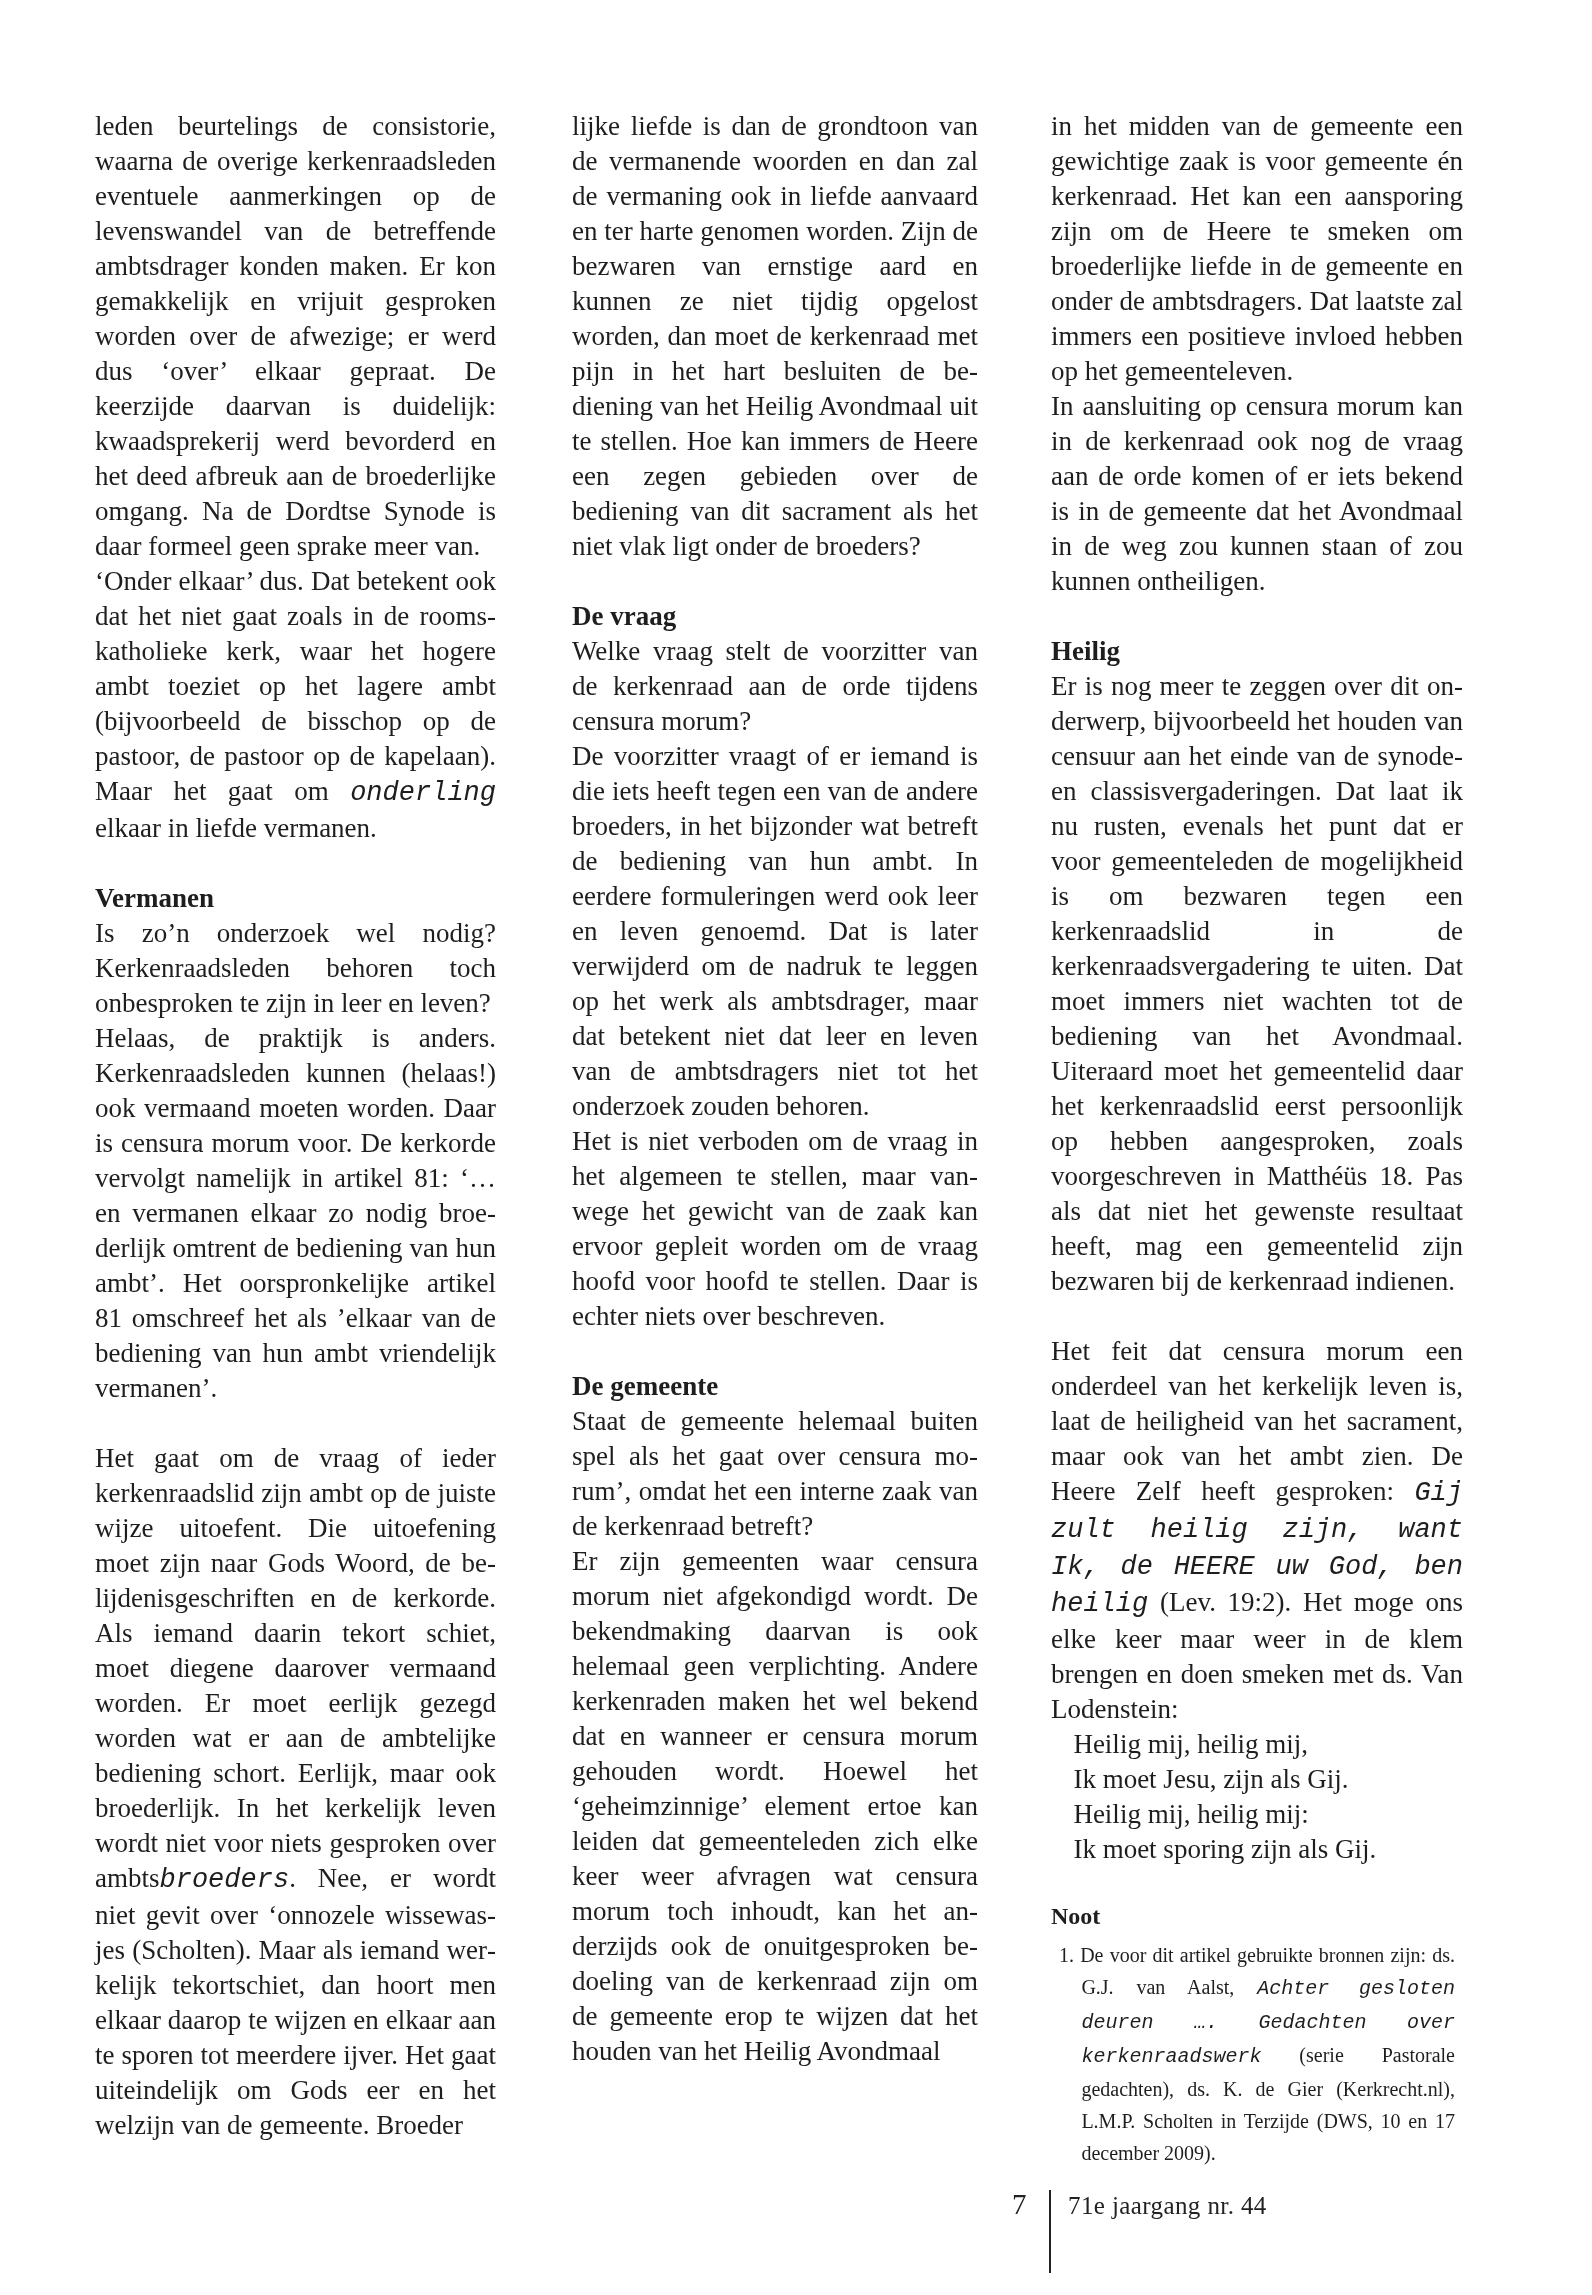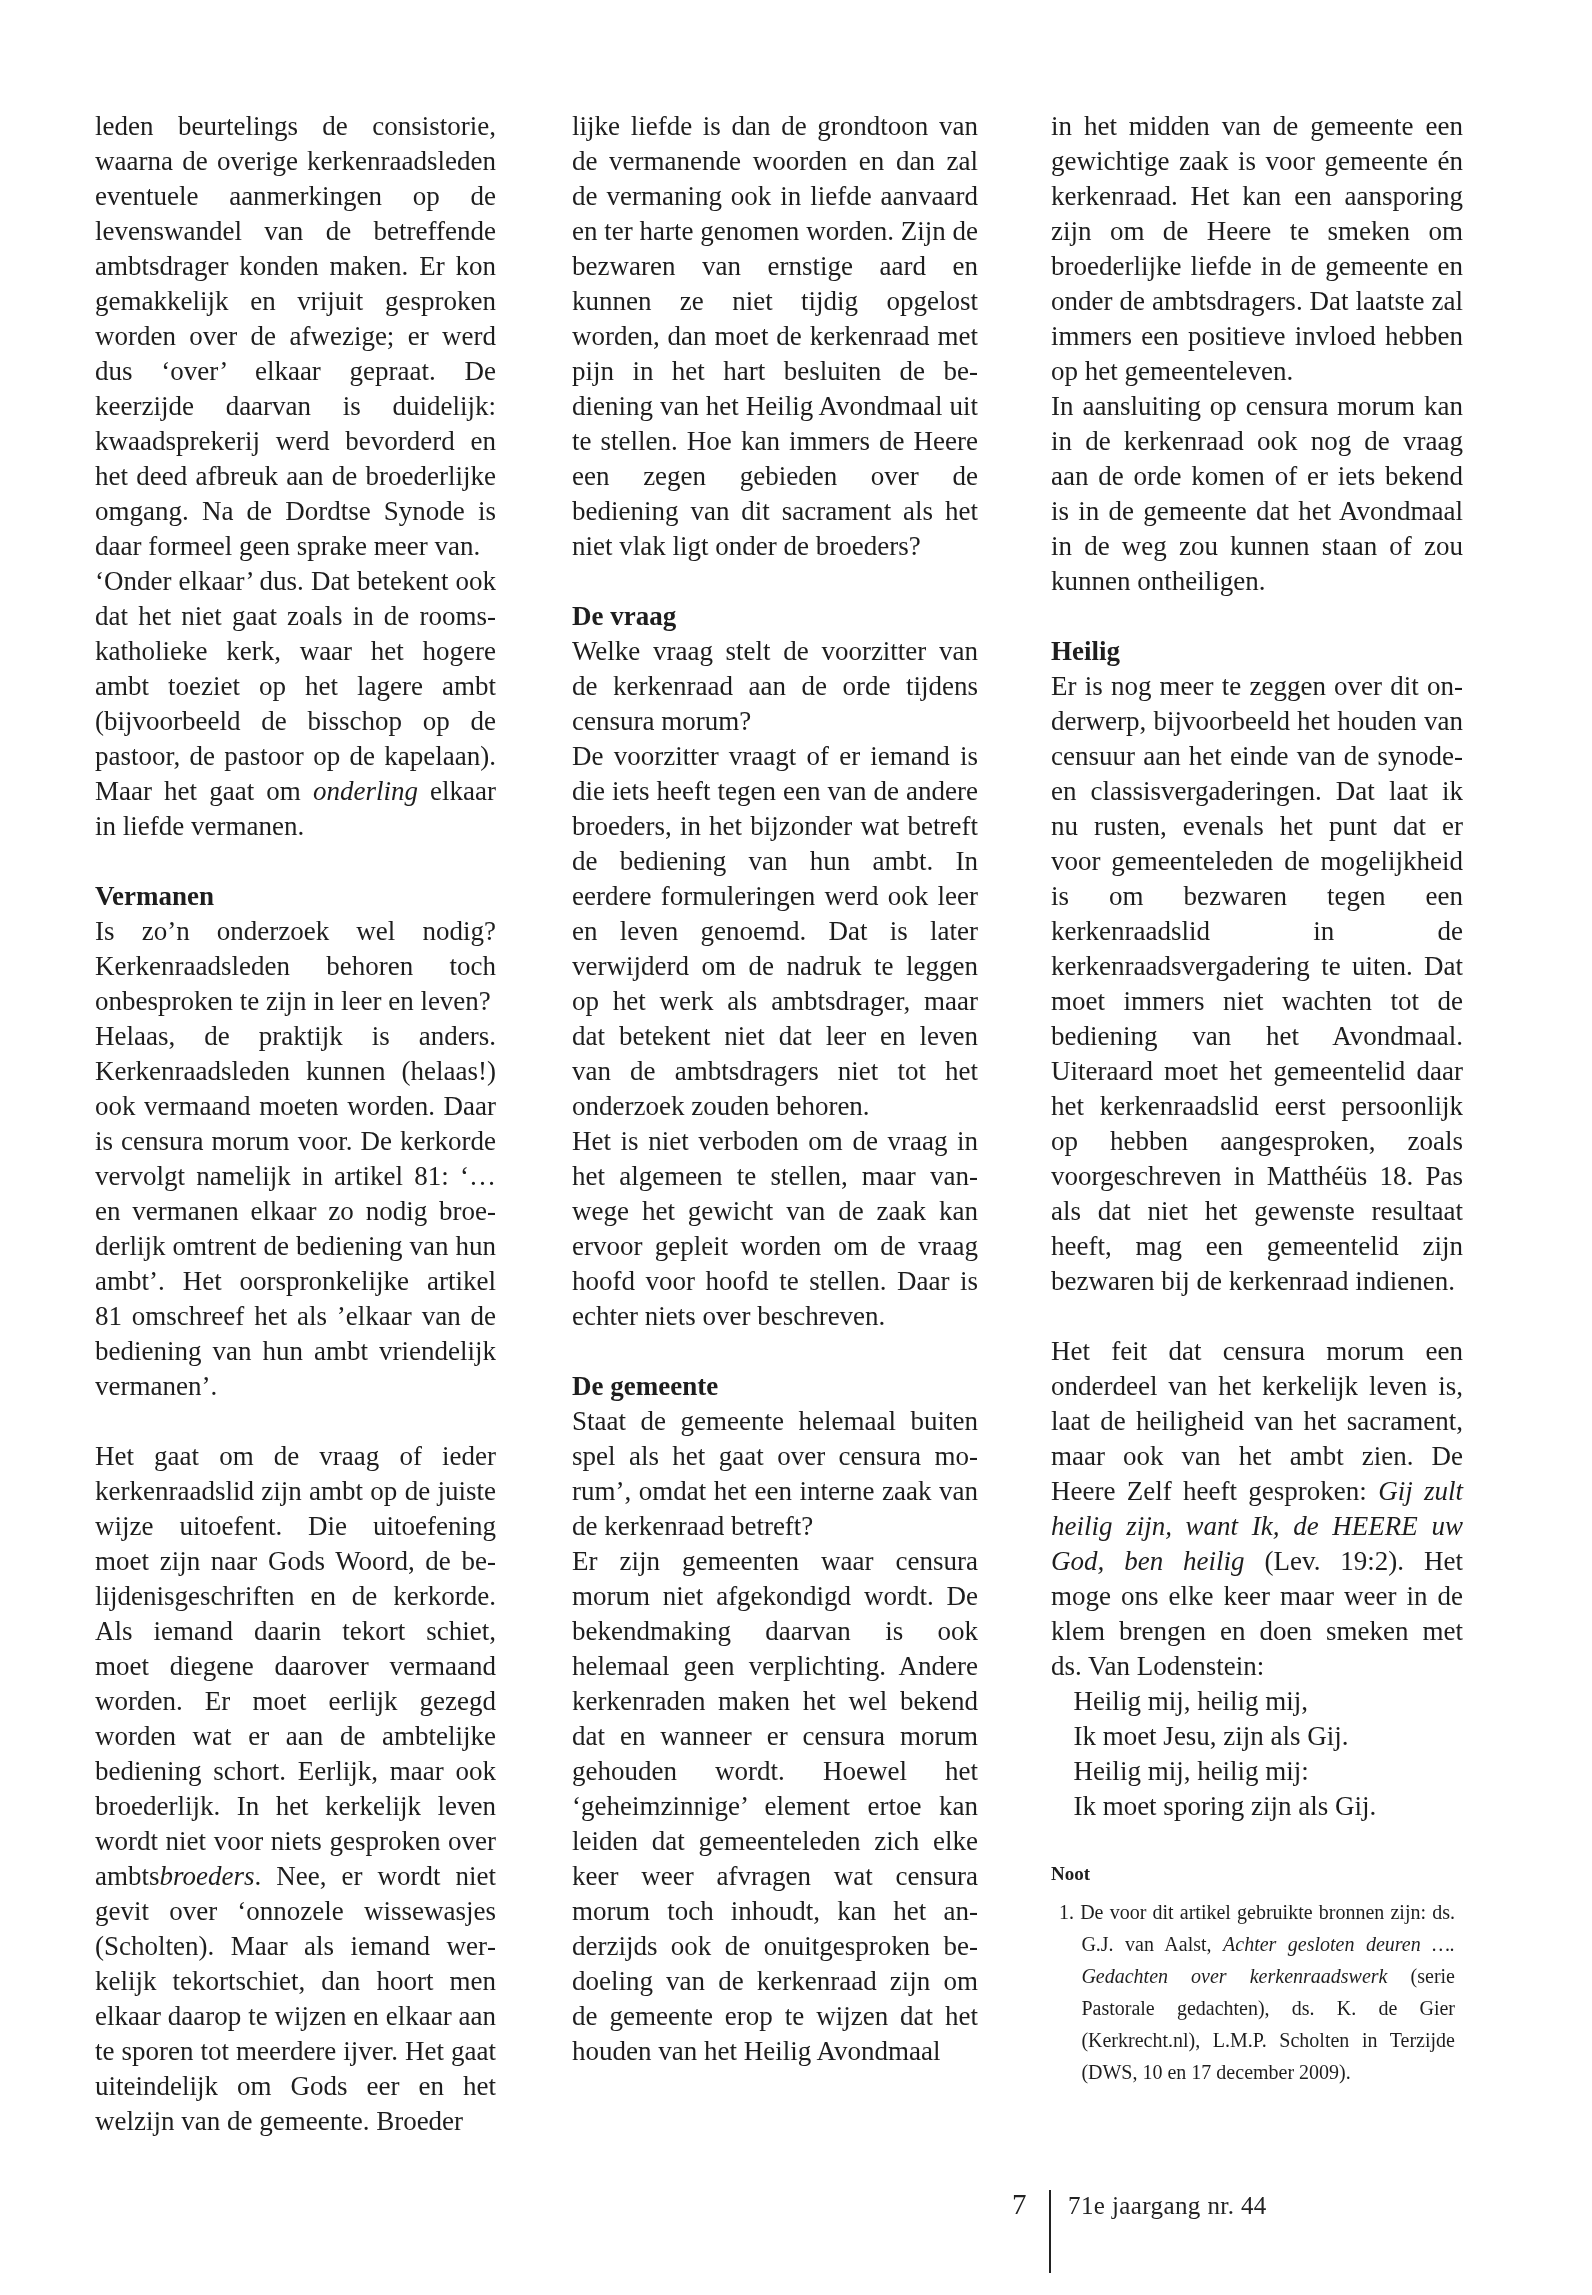--- a/index.html
+++ b/index.html
@@ -8,24 +8,24 @@
   .col { position:absolute; top:109px; font-family:"Liberation Serif", serif;
          font-size:27px; line-height:35px; text-align:justify; hyphens:manual; }
   #col1 { left:95px; width:401px; }
   #col2 { left:572px; width:406px; }
   #col3 { left:1051px; width:412px; }
   .p { margin:0; }
   .gap { height:35px; }
   .h { font-weight:bold; margin:0; text-align:left; }
   .poem { margin:0; padding-left:22.4px; text-align:left; }
   .poem div { margin:0; }
-  .note-h { font-weight:bold; font-size:19px; line-height:29px; margin:12px 0 0 0; }
+  .note-h { font-weight:bold; font-size:24px; line-height:29px; margin:12px 0 0 0; }
   .note { font-size:20px; line-height:32px; text-align:justify; margin:8px;
           padding-left:22.4px; text-indent:-22.4px; }
-  em { font-style:italic; }
+  em { font-style:italic;font-family:Liberation Mono, monospace; }
   .footer-page { position:absolute; left:1012px; top:2188px; font-family:"Liberation Serif", serif;
                  font-size:29px; color:#222; }
   .footer-rule { position:absolute; left:1049px; top:2190px; width:1.7px; height:83px; background:#222; }
   .footer-issue { position:absolute; left:1068px; top:2192px; font-family:"Liberation Serif", serif;
                   font-size:25px; color:#222; letter-spacing:0.4px; }
 </style>
 </head>
 <body>
 
 <div class="col" id="col1">

